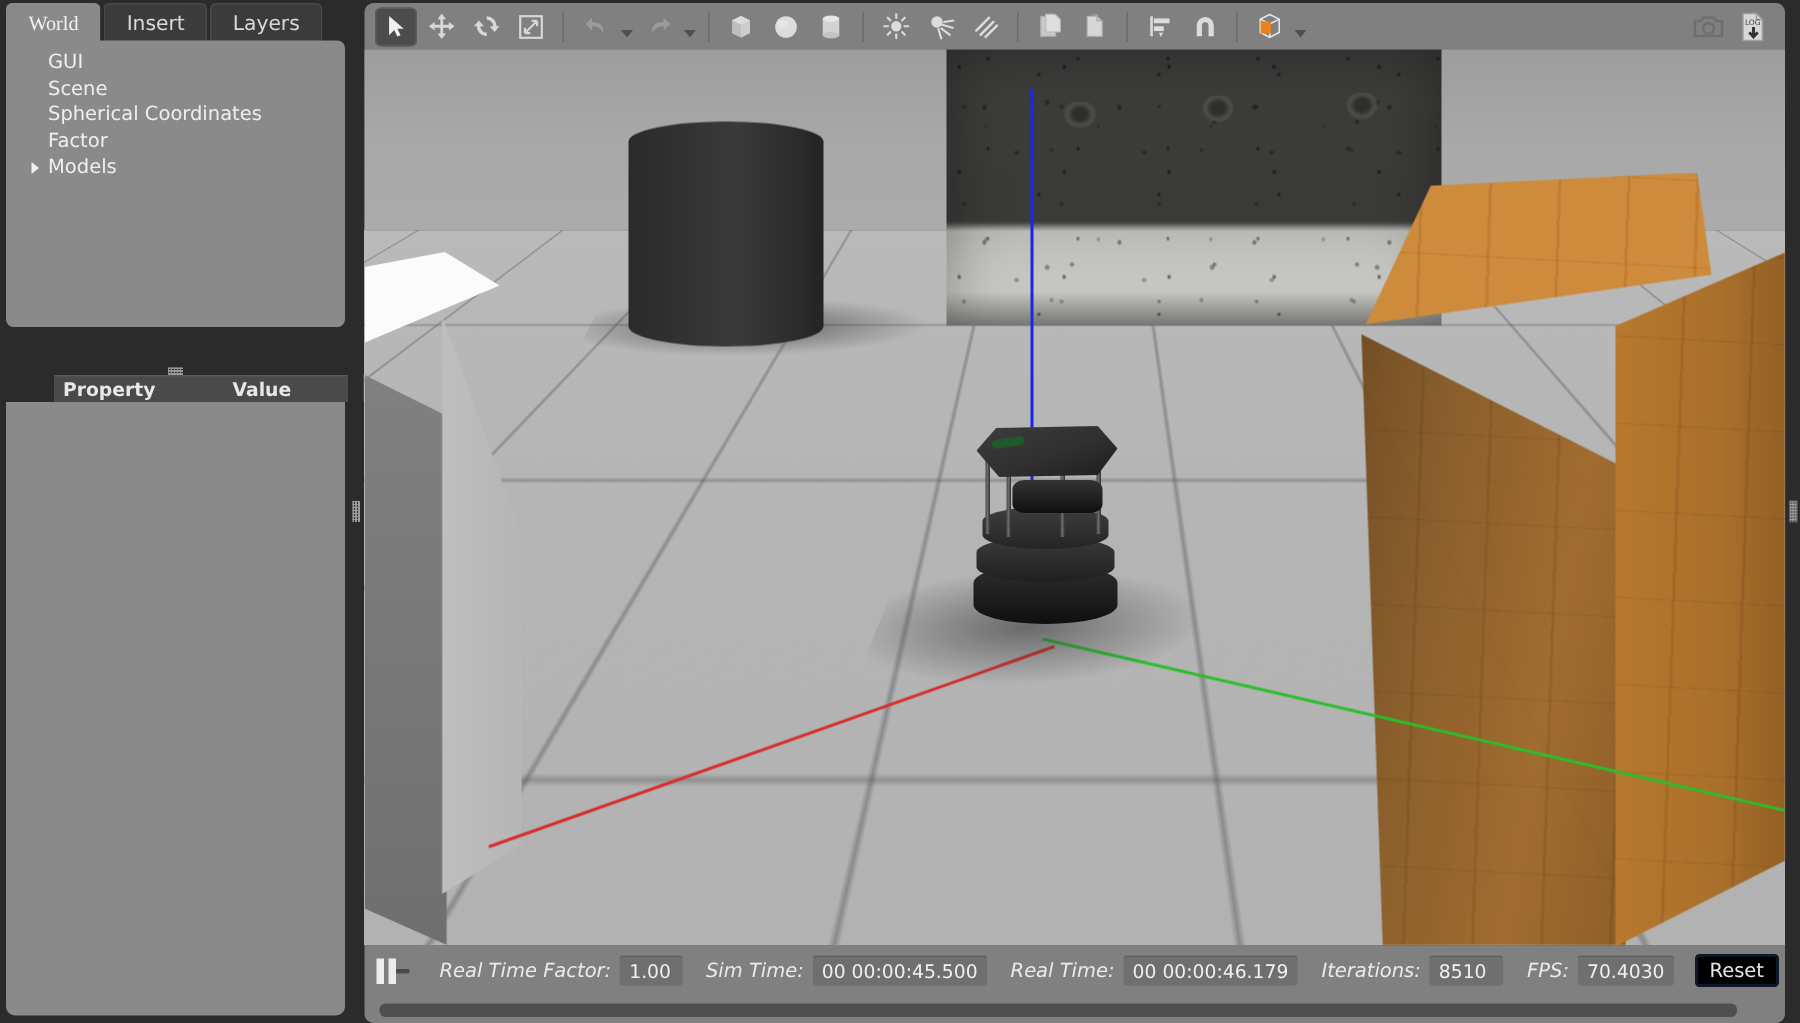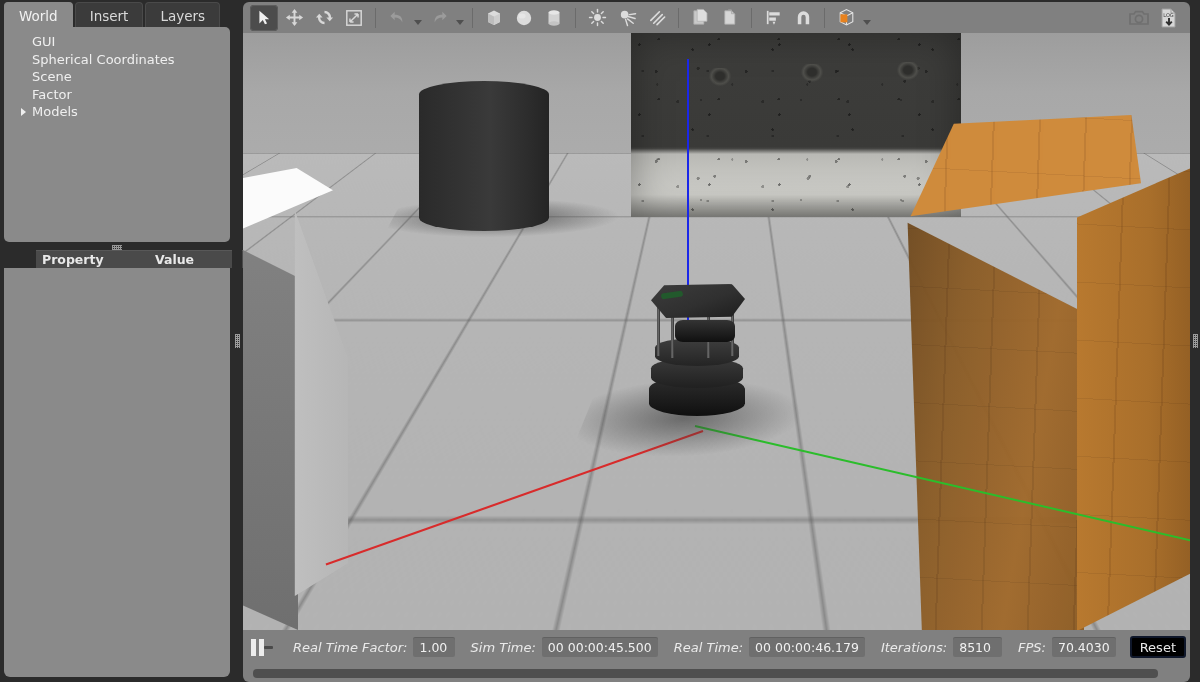--- a/index.html
+++ b/index.html
@@ -36,24 +36,25 @@
     background: #3b3b3b;
     border-top-left-radius: 4px;
     border-top-right-radius: 4px;
     border: 1px solid #4a4a4a;
     border-bottom: none;
   }
   .tab.active {
     background: #8a8a8a;
     color: #f2f2f2;
     border-color: #8a8a8a;
+    font-family: Liberation Serif, serif;
   }
   #world-tree {
     position: absolute; left: 4px; top: 27px;
-    width: 226px; height: 215px;
+    width: 226px; height: 191px;
     background: #8a8a8a;
     border-top-right-radius: 5px;
     border-bottom-left-radius: 5px;
     border-bottom-right-radius: 5px;
     padding: 6px 0 0 0;
     overflow: hidden;
   }
   .tree-row {
     height: 17.5px;
     display: flex; align-items: center;
@@ -501,27 +502,27 @@
       <div class="tree-row">
         <span class="tree-arrow spacer">
             <span></span>
           </span>
         <span class="tree-label">GUI</span>
       </div>
       <div class="tree-row">
         <span class="tree-arrow spacer">
             <span></span>
           </span>
-        <span class="tree-label">Spherical Coordinates</span>
+        <span class="tree-label">Scene</span>
       </div>
       <div class="tree-row">
         <span class="tree-arrow spacer">
             <span></span>
           </span>
-        <span class="tree-label">Scene</span>
+        <span class="tree-label">Spherical Coordinates</span>
       </div>
       <div class="tree-row">
         <span class="tree-arrow spacer">
             <span></span>
           </span>
         <span class="tree-label">Factor</span>
       </div>
       <div class="tree-row">
         <span class="tree-arrow">
             <span></span>

